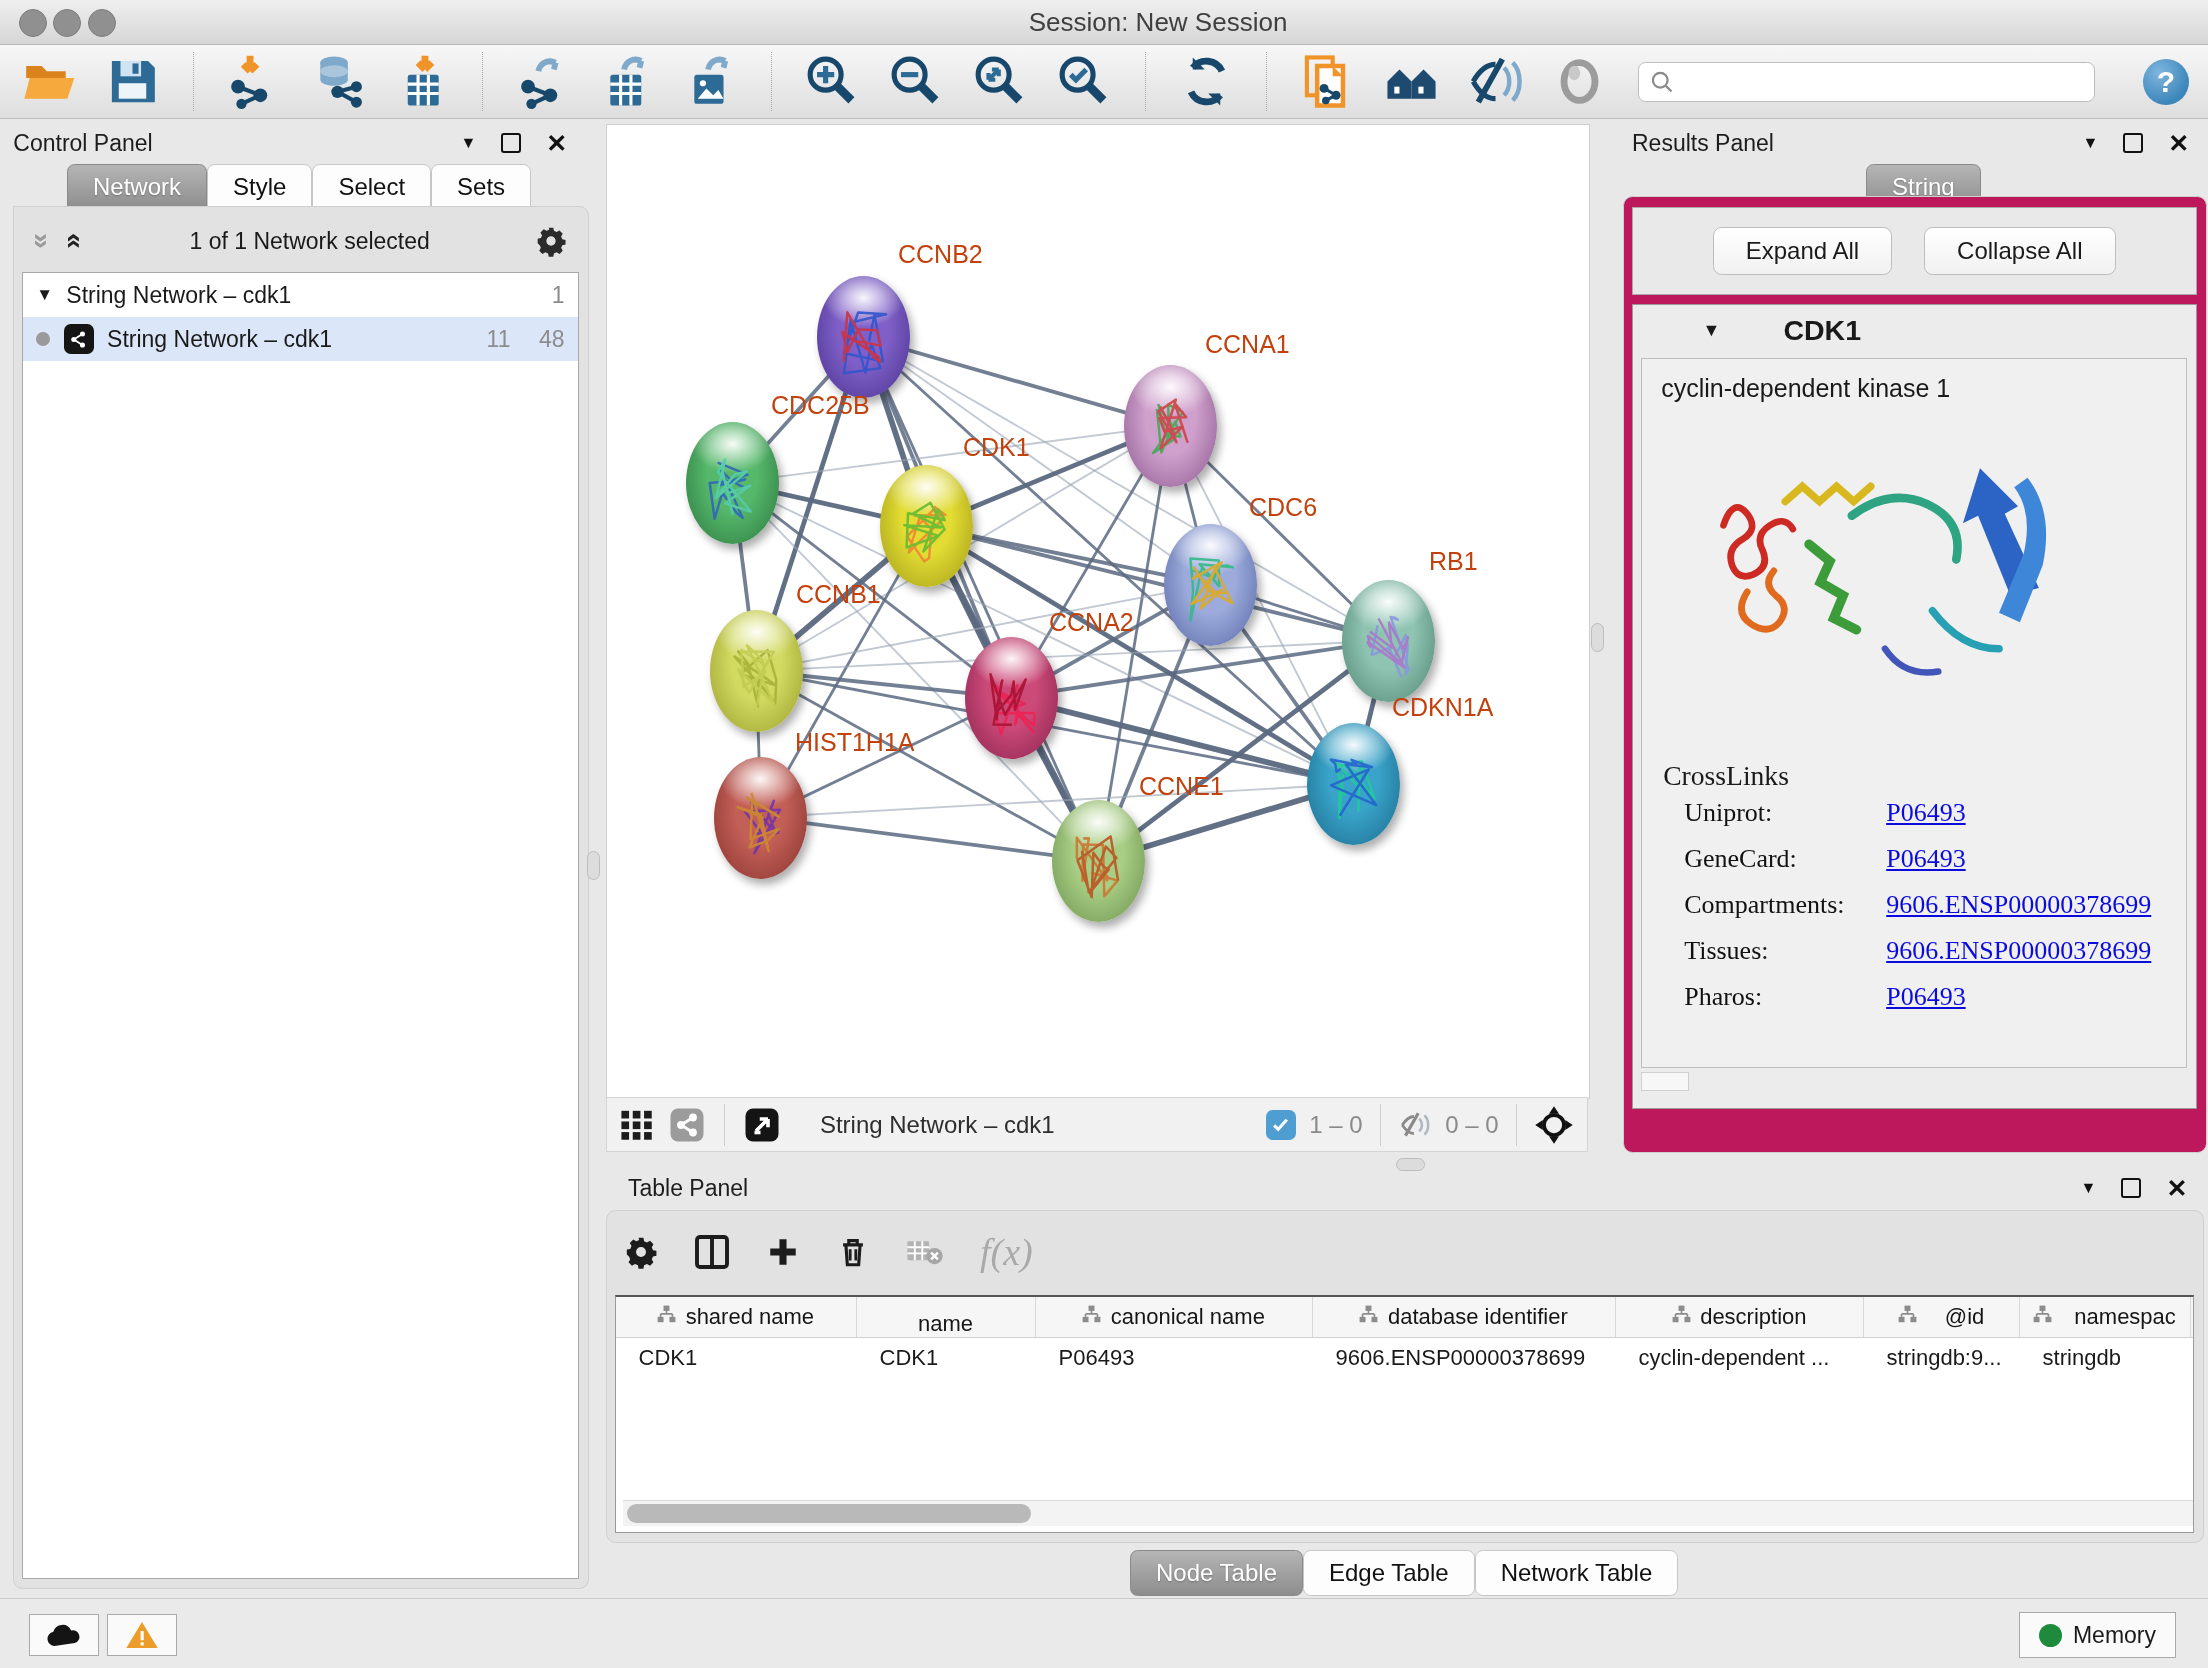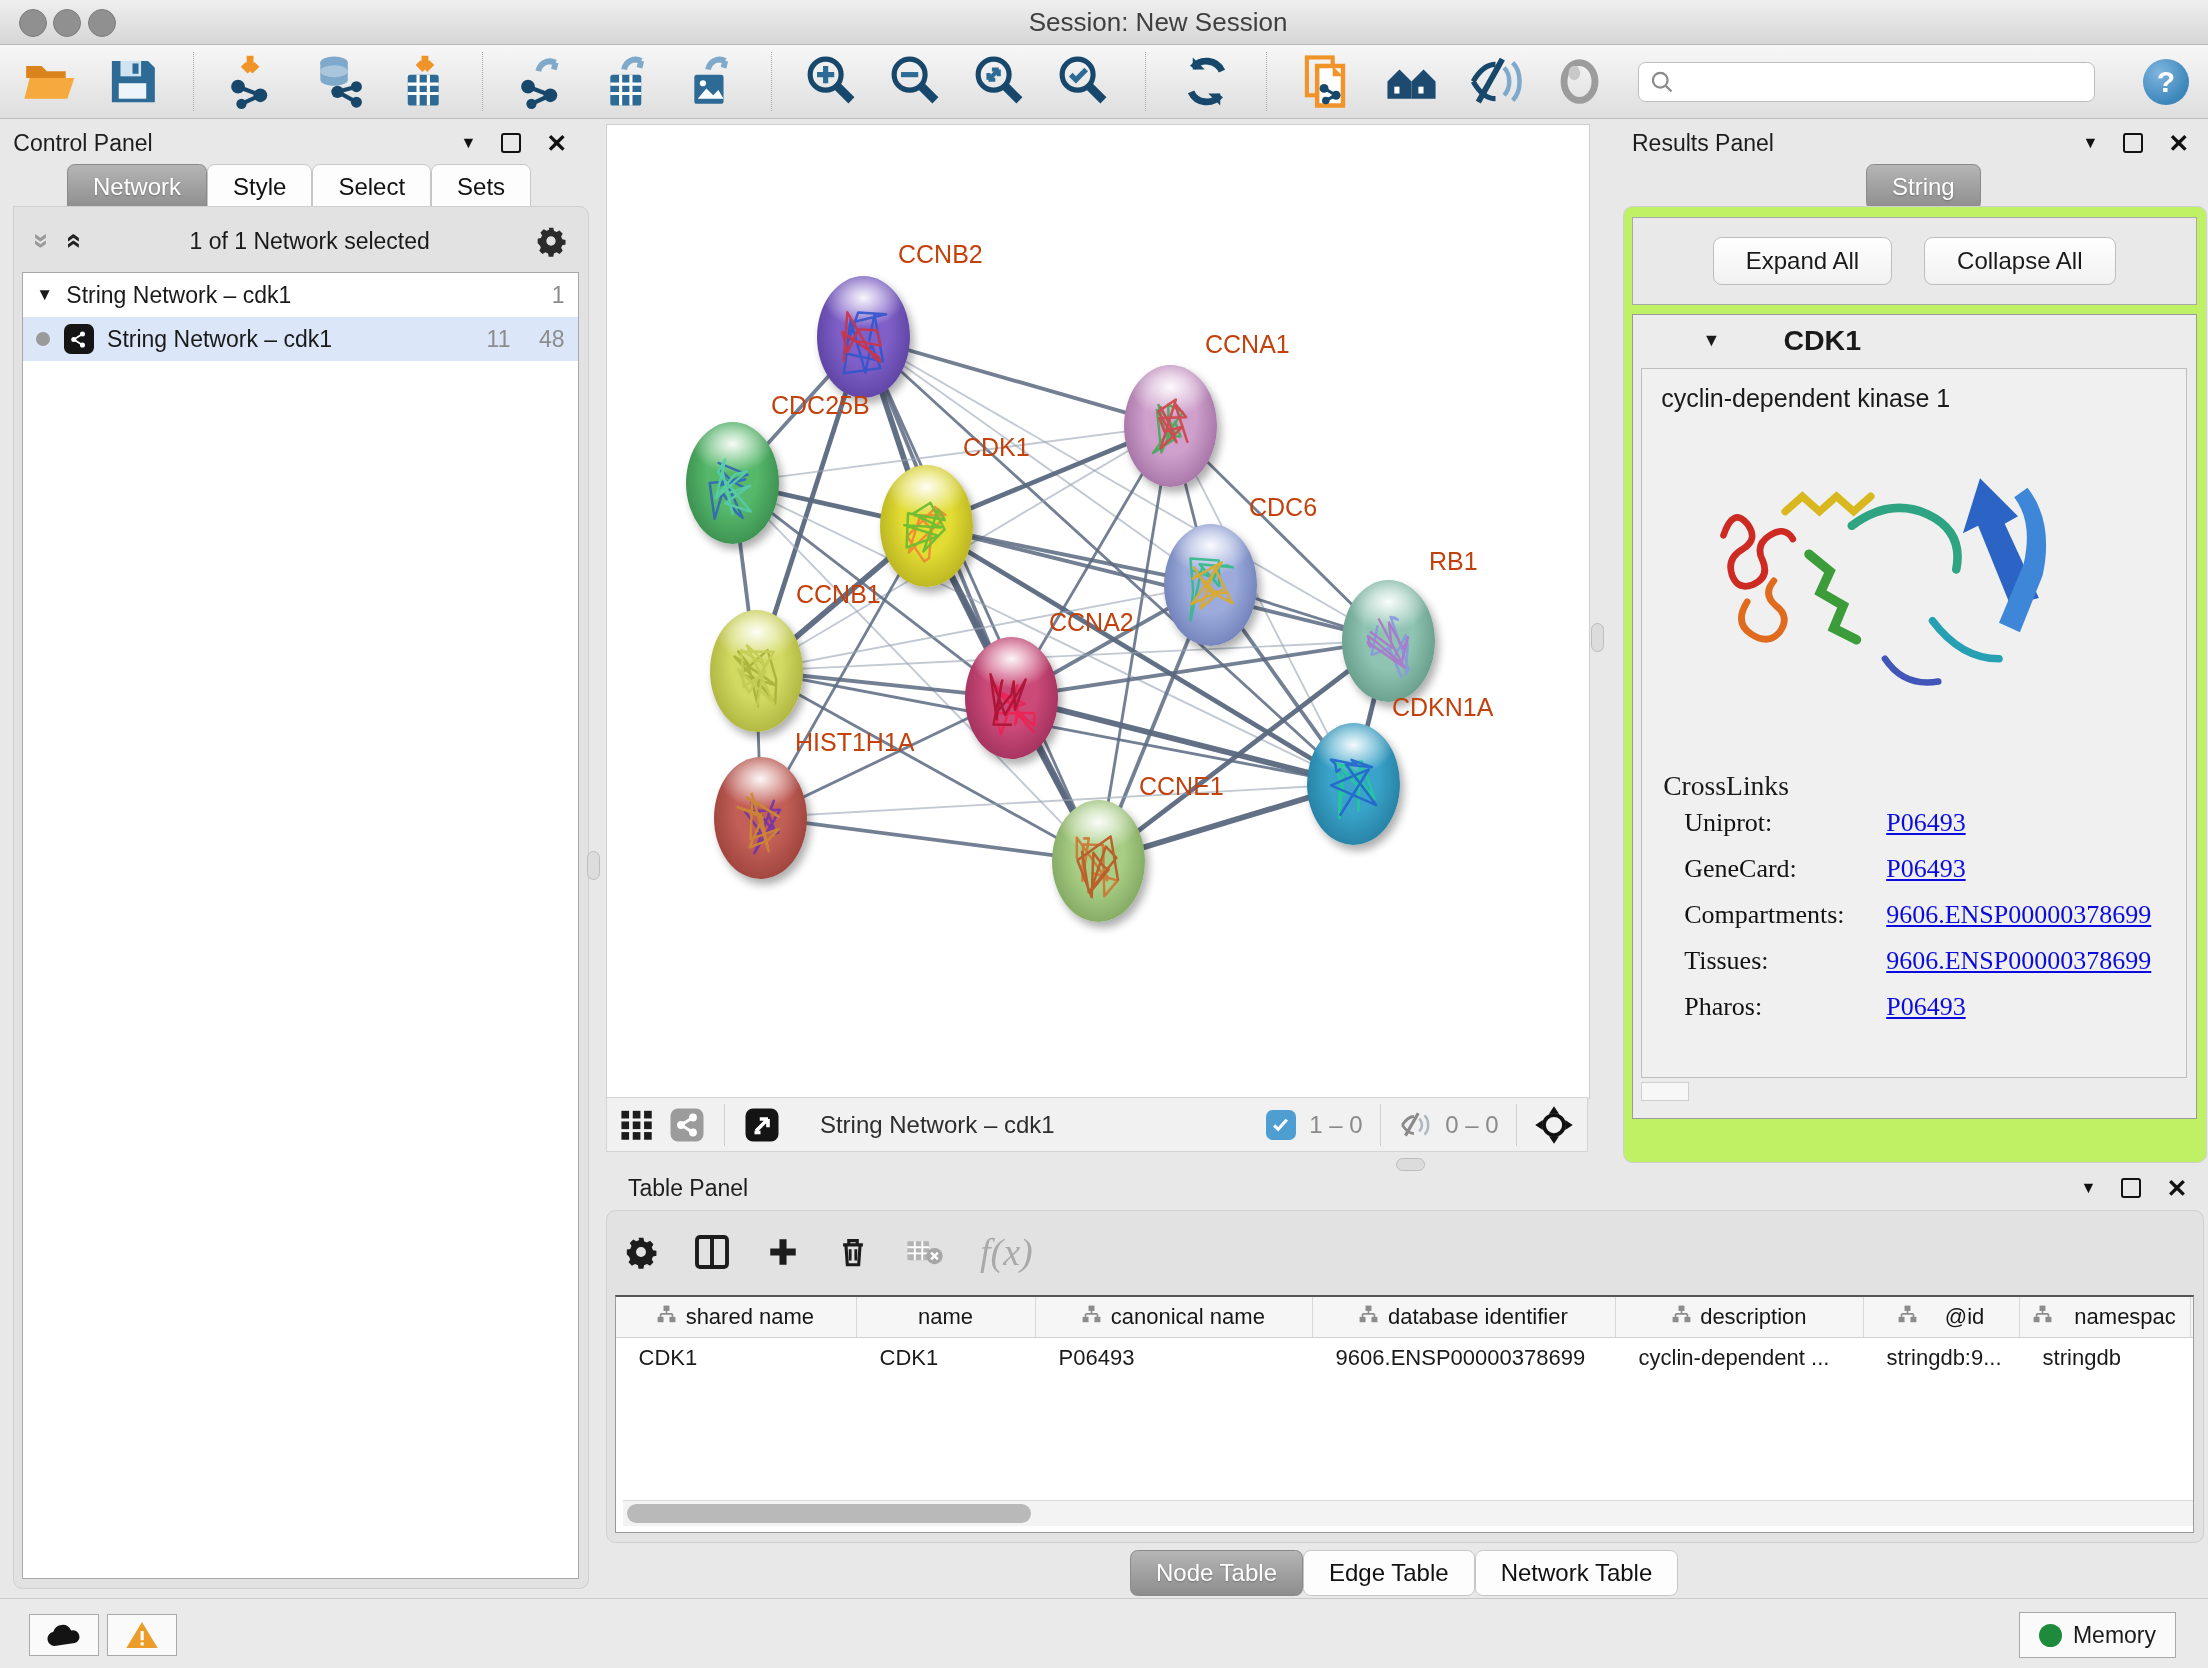--- a/index.html
+++ b/index.html
@@ -63,21 +63,21 @@
     border:1px solid #d4d4d4;display:flex;align-items:center;padding:0 13.3px;box-sizing:border-box;gap:15px;}
   .nav-sep{width:0;height:42px;border-left:1px solid #cfcfcf;margin:0 3.8px;}
   .nav-title{font-size:24px;color:#2e2e2e;margin-left:25px;}
   .nav-right{margin-left:auto;display:flex;align-items:center;gap:13.3px;color:#8a8a8a;font-size:24px;}
   .checkbox{width:30px;height:30px;border-radius:6.7px;background:#4e9ed2;
     display:flex;align-items:center;justify-content:center;}
   .grip{position:absolute;background:#dcdcdc;border:1px solid #bdbdbd;border-radius:7.6px;}
   
   .rp-header{left:1632px;top:127px;width:563px;height:32px;display:flex;align-items:center;}
   .rp-tab{left:1866px;top:164px;}
-  .rp-body{left:1623px;top:206px;width:582px;height:955px;background:#bef264;
+  .rp-body{left:1623px;top:196px;width:582px;height:955px;background:#be185d;
     border:1px solid #cfcfcf;border-radius:9.5px;}
   .rp-expandbox{position:absolute;left:7.6px;top:9.5px;width:565px;height:88px;
     border:1.4px solid #a9a9a9;background:#e9e9e9;display:flex;align-items:center;
     justify-content:center;gap:32px;box-sizing:border-box;}
   .rp-btn{height:46px;padding:0 32px;background:linear-gradient(#ffffff,#f1f1f1);
     border:1px solid #bdbdbd;border-radius:8.6px;font-size:24px;display:flex;align-items:center;}
   .cdk-box{position:absolute;left:7.6px;top:107px;width:565px;height:805px;
     border:1.4px solid #9a9a9a;background:#ececec;box-sizing:border-box;}
   .cdk-head{height:51px;display:flex;align-items:center;gap:63px;padding-left:70px;
     font-size:28.5px;font-weight:bold;}
@@ -631,21 +631,21 @@
     <div class="tbl-headrow" id="tbl-head">
         <div class="tbl-hcell" style="width: 241px;">
           <span><svg width="19" height="19" viewBox="0 0 16 16">
               <rect x="5.5" y="0.5" width="5" height="4.5" fill="#8c8c8c"></rect>
               <path d="M8 5v2.5M3 7.5h10M3 7.5V10M13 7.5V10" stroke="#8c8c8c" stroke-width="1.4" fill="none"></path>
               <rect x="0.5" y="10" width="5" height="4.5" fill="#8c8c8c"></rect>
               <rect x="10.5" y="10" width="5" height="4.5" fill="#8c8c8c"></rect>
             </svg></span>
           <span>shared name</span>
         </div>
-        <div class="tbl-hcell" style="width: 179px;">
+        <div class="tbl-hcell" style="width: 179px; align-items: flex-end;">
           <span>name</span>
         </div>
         <div class="tbl-hcell" style="width: 277px;">
           <span><svg width="19" height="19" viewBox="0 0 16 16">
               <rect x="5.5" y="0.5" width="5" height="4.5" fill="#8c8c8c"></rect>
               <path d="M8 5v2.5M3 7.5h10M3 7.5V10M13 7.5V10" stroke="#8c8c8c" stroke-width="1.4" fill="none"></path>
               <rect x="0.5" y="10" width="5" height="4.5" fill="#8c8c8c"></rect>
               <rect x="10.5" y="10" width="5" height="4.5" fill="#8c8c8c"></rect>
             </svg></span>
           <span>canonical name</span>

